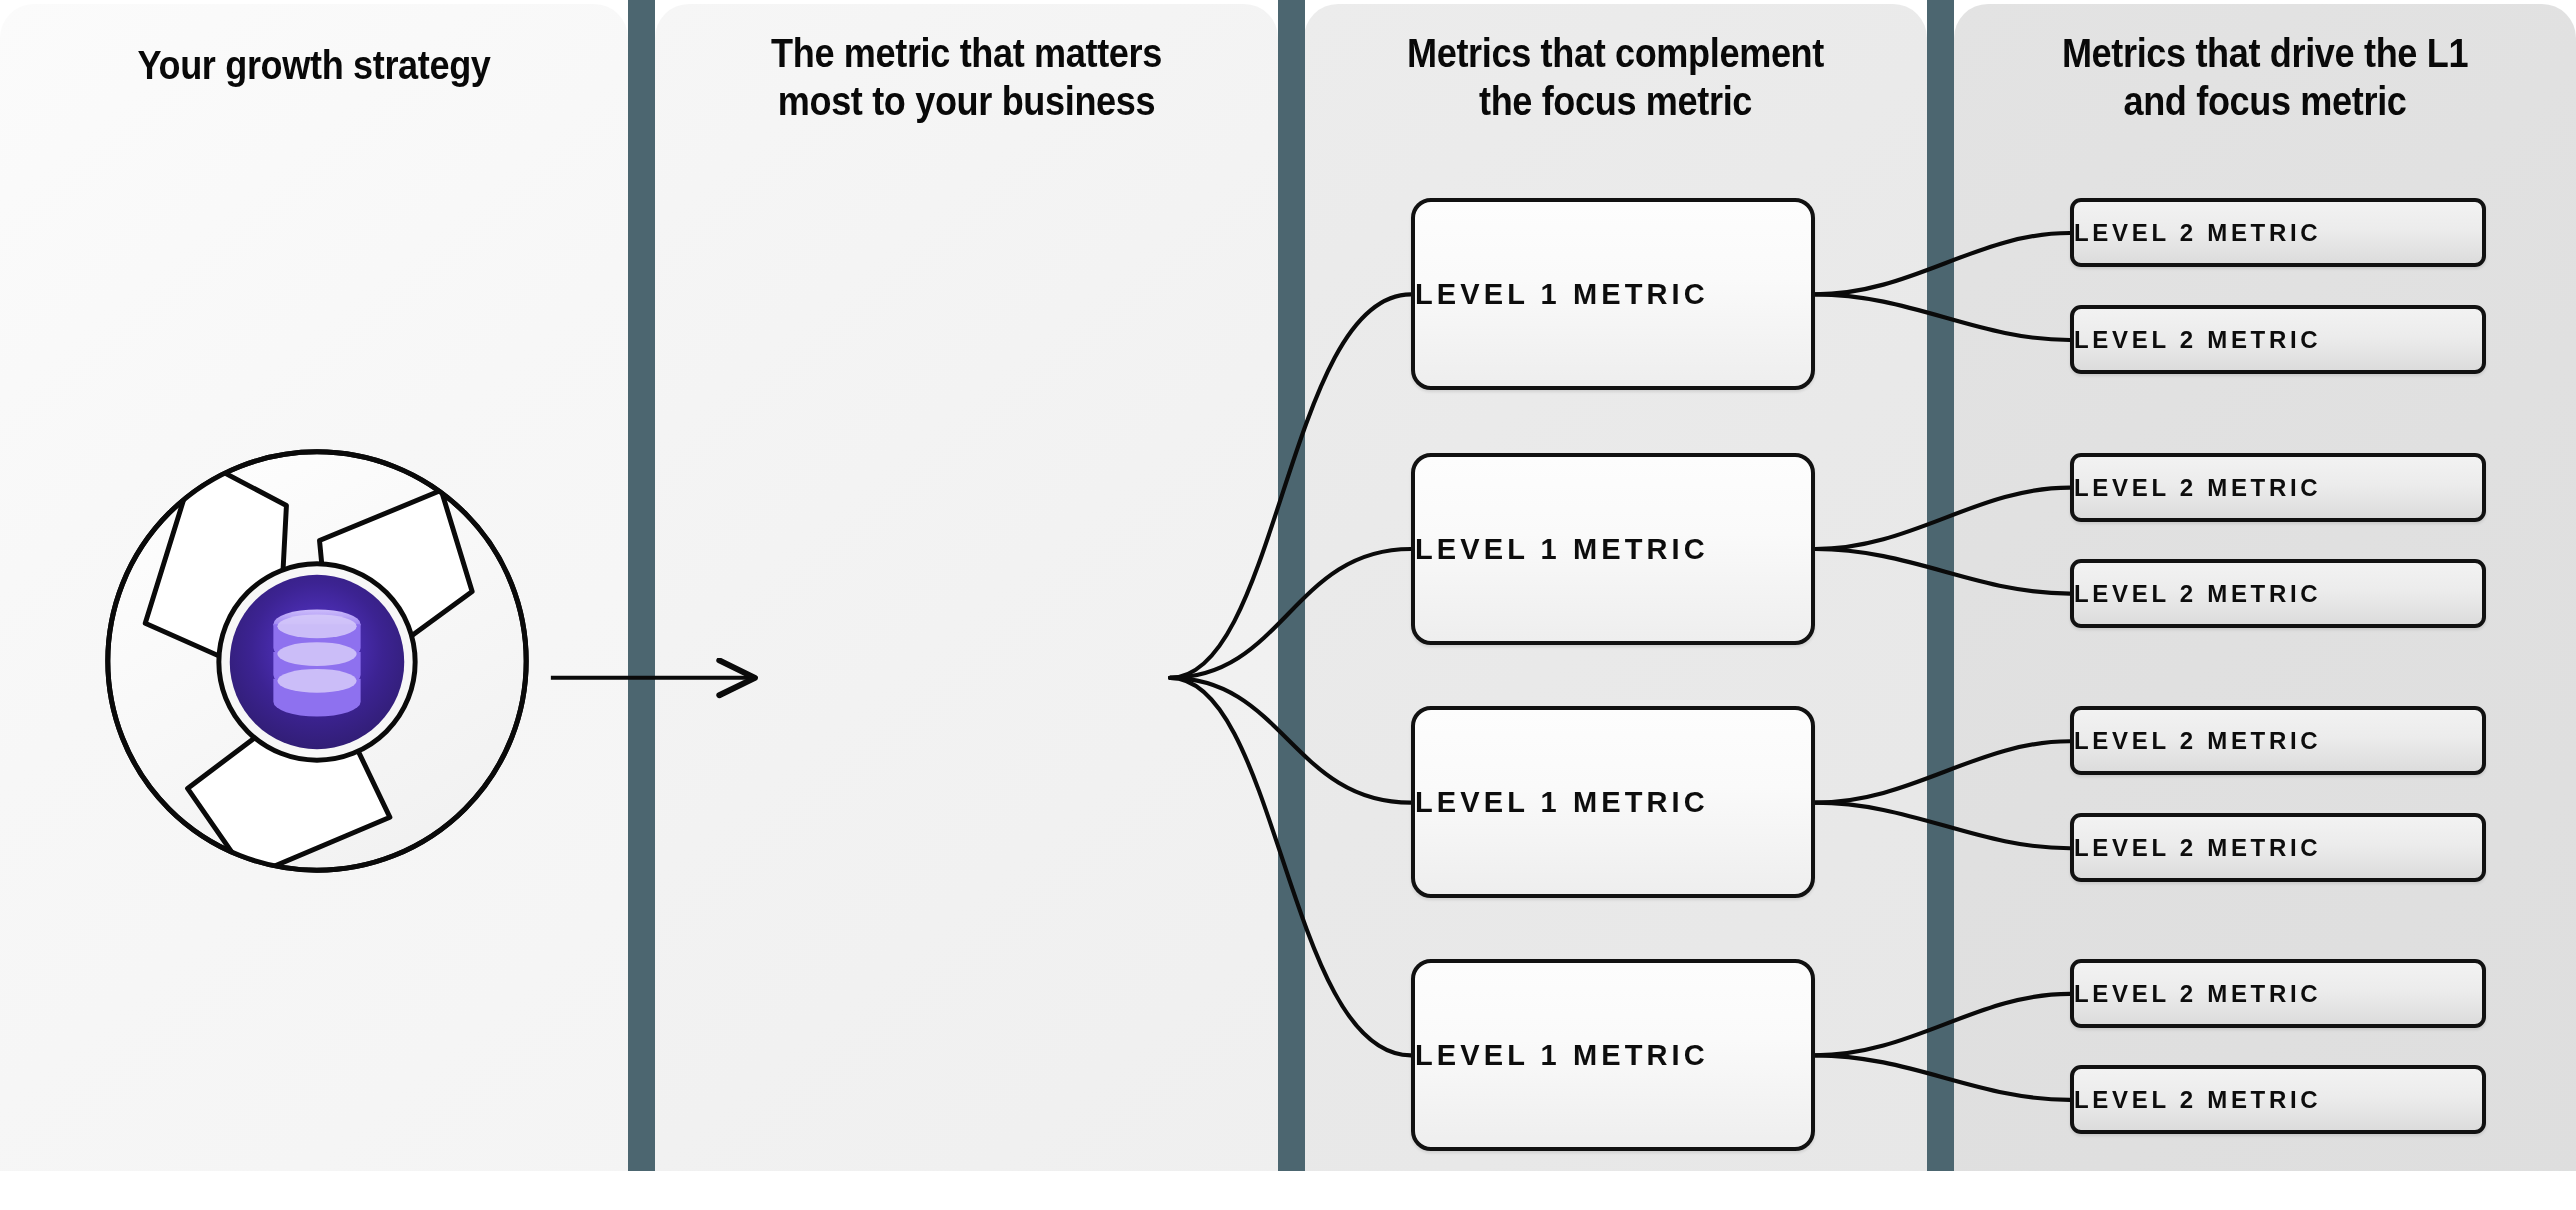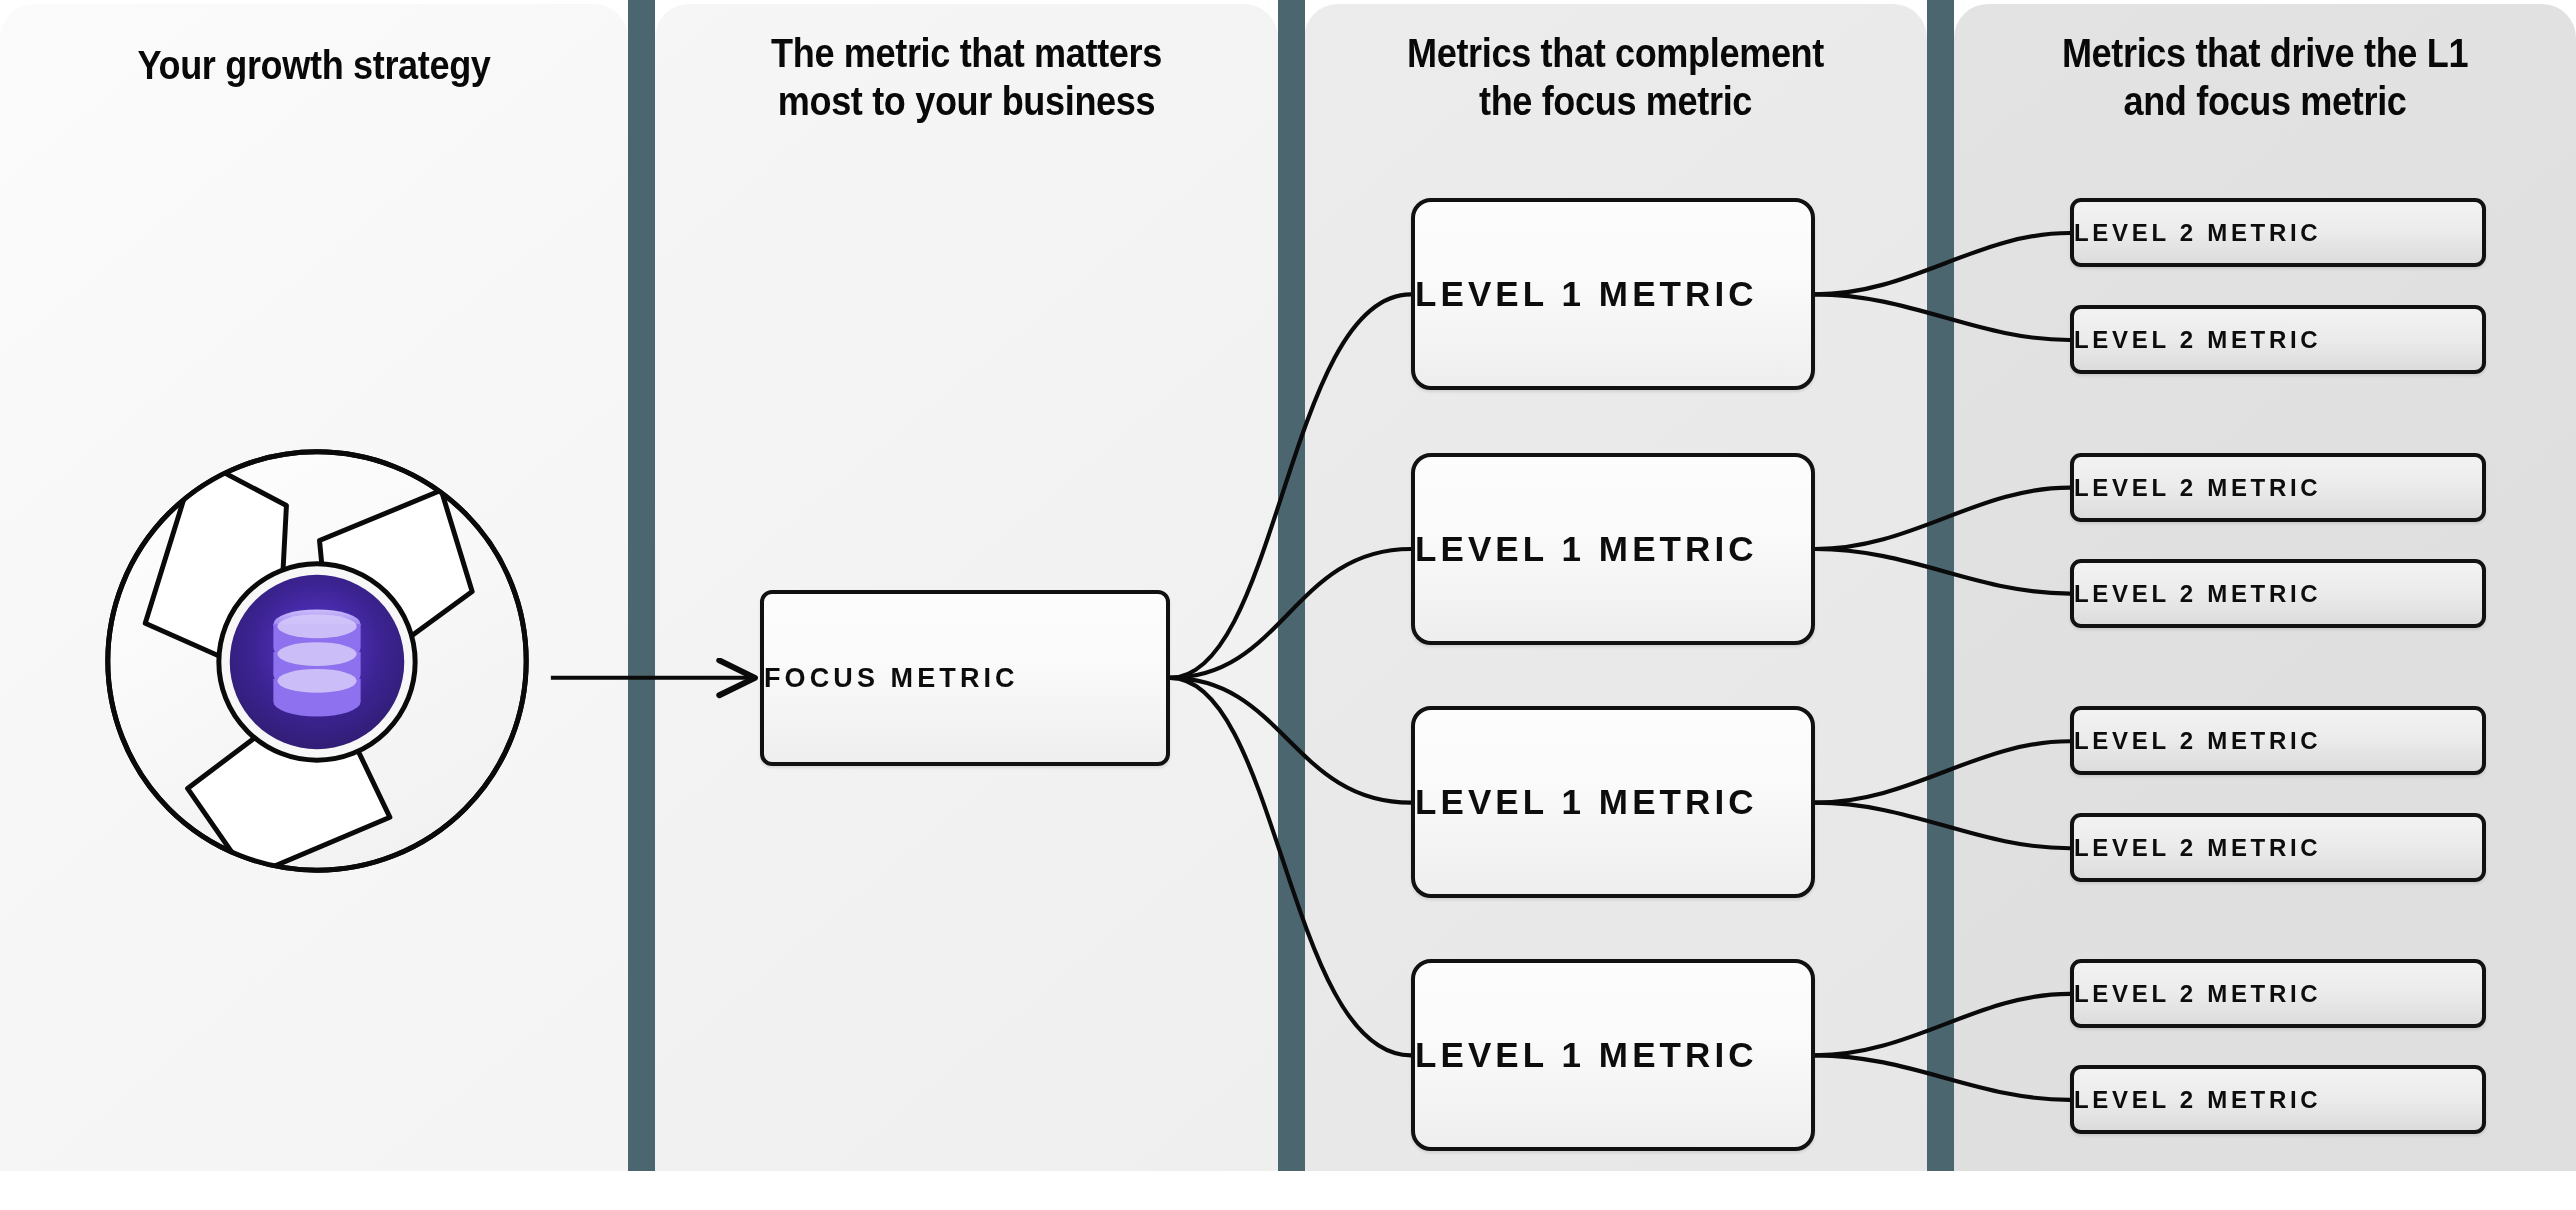--- a/index.html
+++ b/index.html
@@ -116,21 +116,21 @@
     border-radius: 12px;
     font-size: 27px;
     letter-spacing: 4.1px;
   }
 
   .node-l1 {
     left: 1411px;
     width: 404px;
     height: 192px;
     border-radius: 20px;
-    font-size: 35px;
+    font-size: 29px;
     letter-spacing: 4.1px;
   }
   .l1-0 { top: 198px; }
   .l1-1 { top: 453px; }
   .l1-2 { top: 706px; }
   .l1-3 { top: 959px; }
 
   .node-l2 {
     left: 2070px;
     width: 416px;
@@ -249,23 +249,20 @@
       <path d="M 1832 554 C 1930 554 1995 599 2089 599"></path>
 
       <path d="M 1832 810 C 1930 810 1995 748 2089 748"></path>
       <path d="M 1832 810 C 1930 810 1995 856 2089 856"></path>
 
       <path d="M 1832 1065 C 1930 1065 1995 1003 2089 1003"></path>
       <path d="M 1832 1065 C 1930 1065 1995 1110 2089 1110"></path>
     </g>
   </svg>
 
-  <div class="node node-focus">
-    <span>FOCUS METRIC</span>
-  </div>
 
   <div class="node node-l1 l1-0">
     <span>LEVEL 1 METRIC</span>
   </div>
   <div class="node node-l1 l1-1">
     <span>LEVEL 1 METRIC</span>
   </div>
   <div class="node node-l1 l1-2">
     <span>LEVEL 1 METRIC</span>
   </div>

